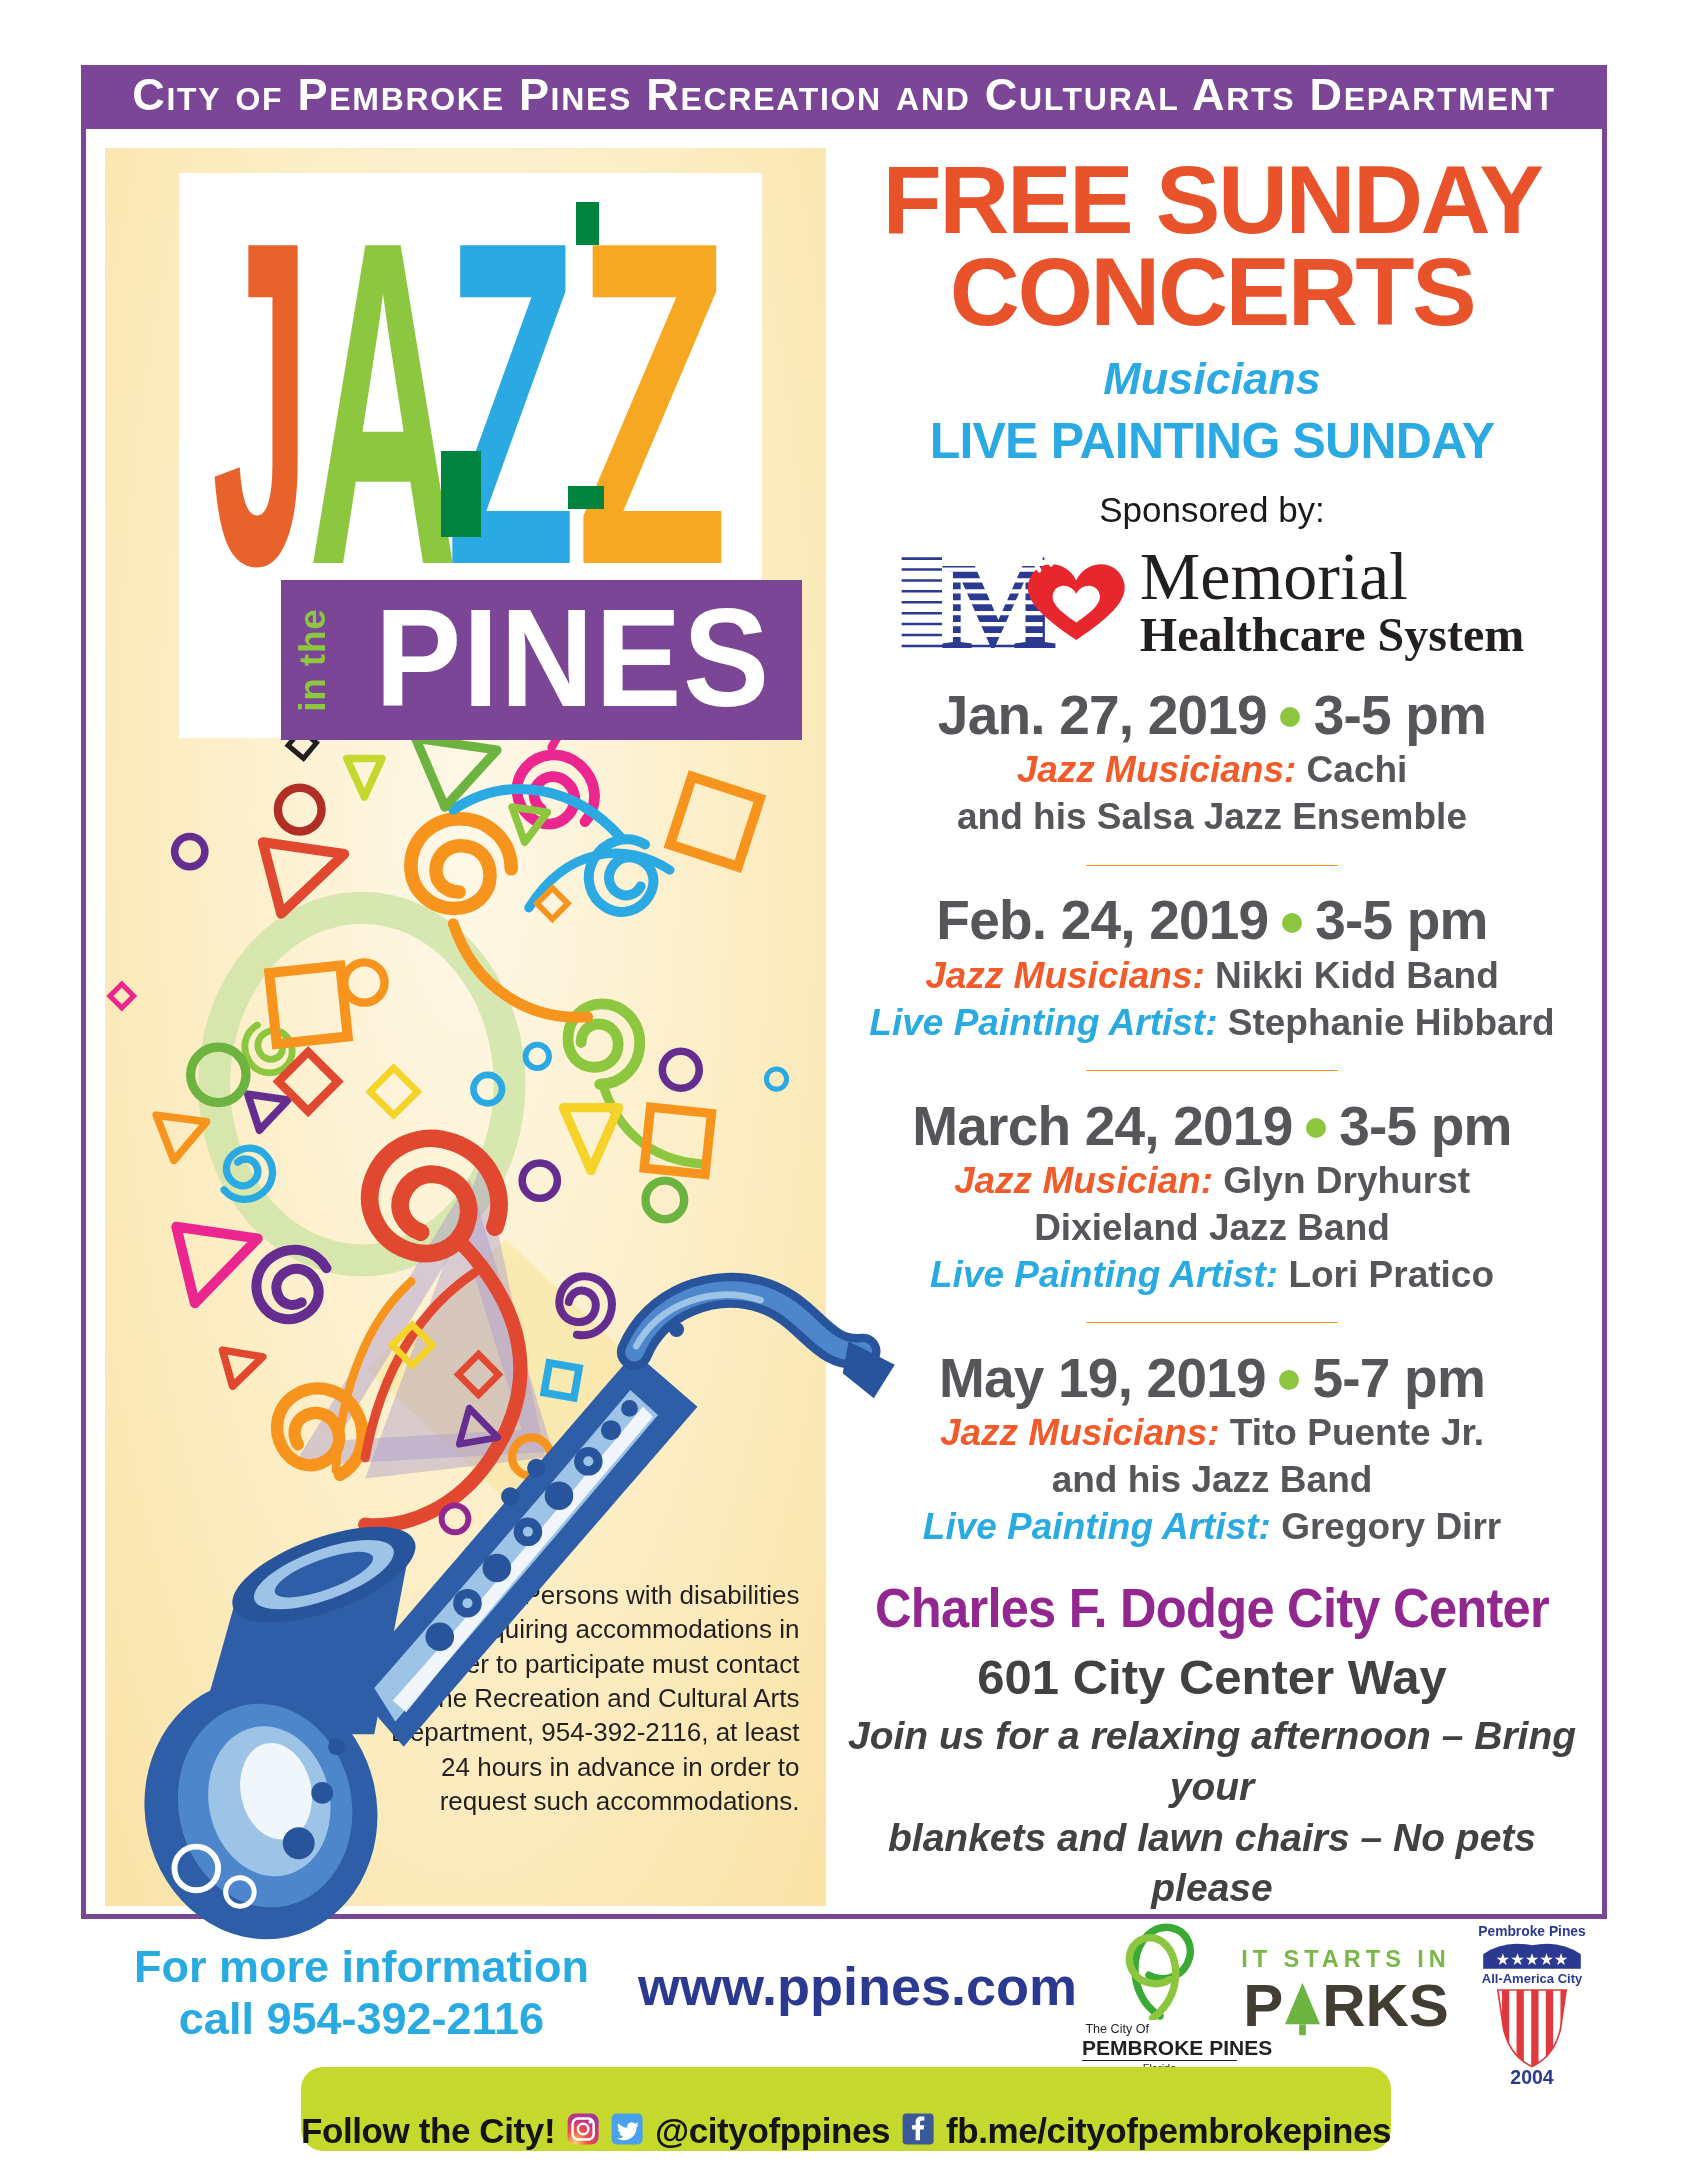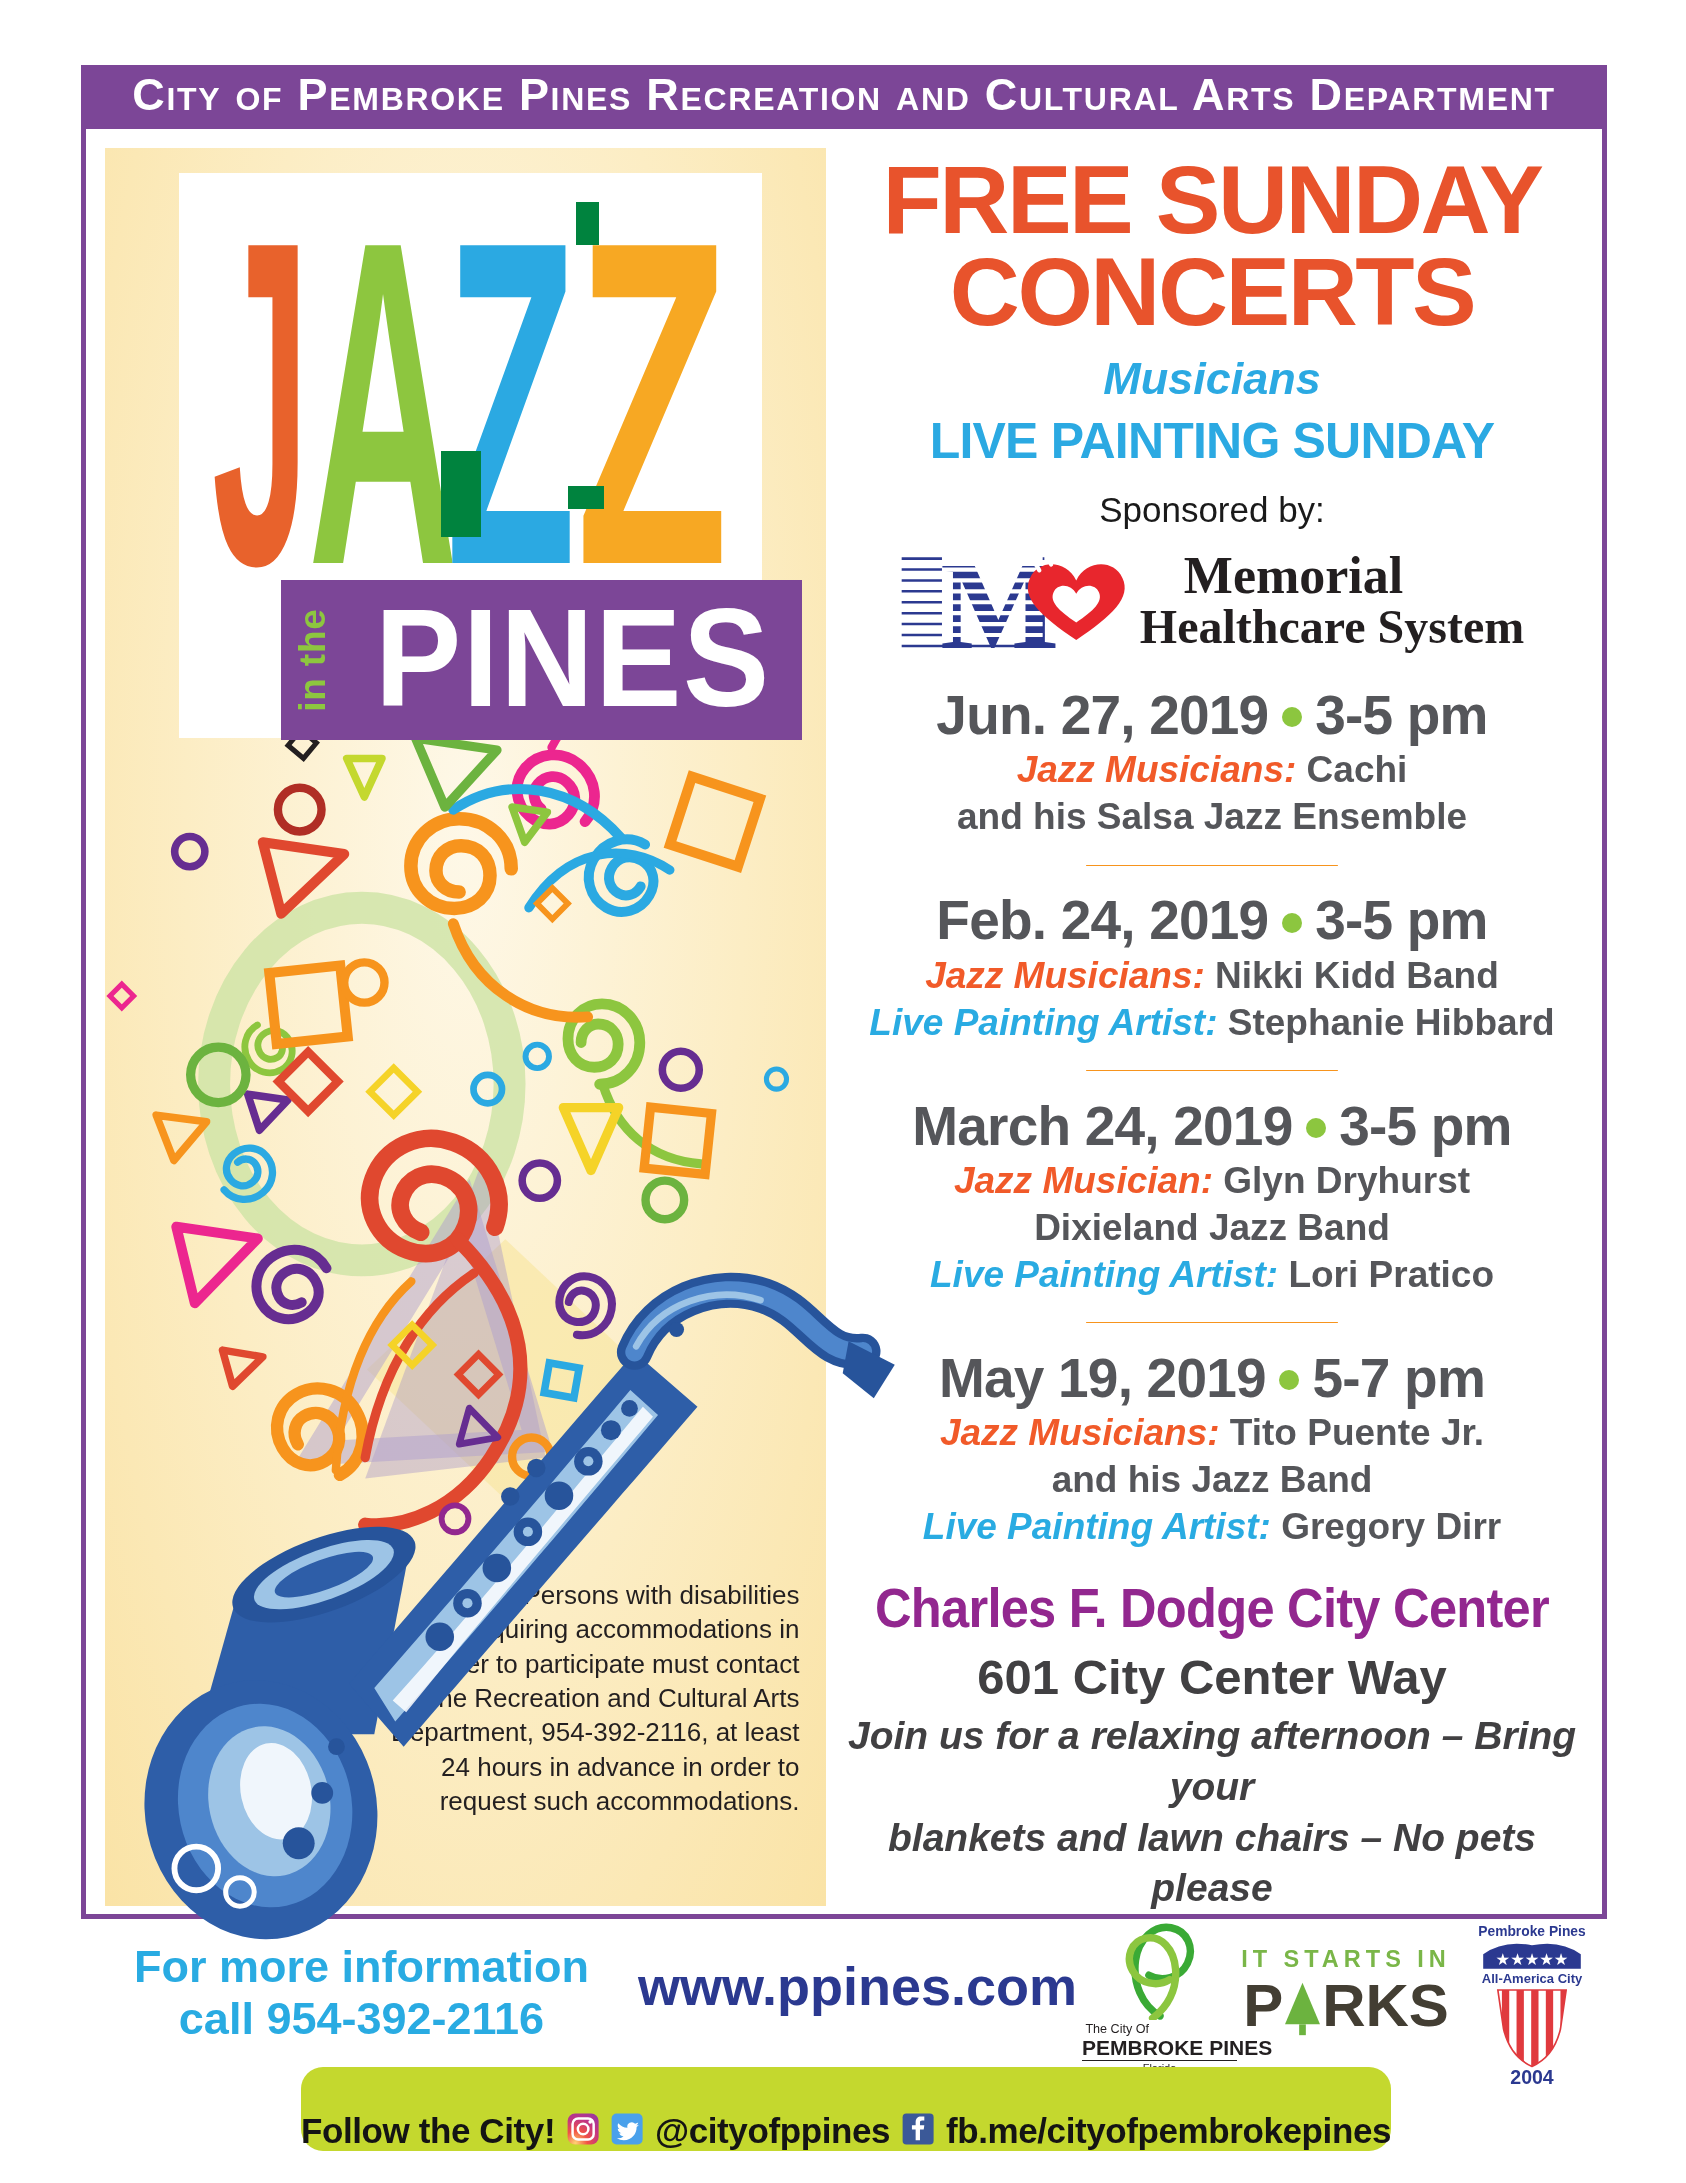--- a/index.html
+++ b/index.html
@@ -45,21 +45,21 @@
 
   
   .right-panel{position:absolute;left:746px;top:0;width:760px;height:1785px;
                display:flex;flex-direction:column;align-items:center;text-align:center;padding-top:25px;box-sizing:border-box;}
   .headline{color:#E8532C;font-weight:bold;font-size:97px;line-height:.95;letter-spacing:-2.5px;}
   .featuring{color:#2BA9E2;font-style:italic;font-weight:bold;font-size:45px;margin-top:15px;}
   .subtitle{color:#2BA9E2;font-weight:bold;font-size:50px;letter-spacing:-0.8px;margin-top:6.7px;}
   .sponsored{color:#1A1A1A;font-size:35px;margin-top:20px;}
   .memorial{display:flex;align-items:center;justify-content:center;margin-top:10px;}
   .mem-text{text-align:left;font-family:"Liberation Serif",serif;color:#231F20;margin-left:5px;}
-  .mem-name{font-weight:bold;font-size:52px;line-height:1;margin-left:44px;}
+  .mem-name{font-weight:normal;font-size:68px;line-height:1;}
   .mem-name2{font-weight:bold;font-size:48px;line-height:1.05;}
   .event{margin-top:22px;}
   .date-line{color:#55565A;font-weight:bold;font-size:55px;line-height:1.15;letter-spacing:-0.8px;white-space:nowrap;}
   .dot{display:inline-block;width:20px;height:20px;border-radius:50%;background:#8CC63F;margin:0 13.4px;vertical-align:6.7px;}
   .detail{color:#55565A;font-weight:bold;font-size:37px;line-height:1.27;}
   .detail:empty{display:none;}
   .mlabel{color:#F15A29;font-style:italic;}
   .alabel{color:#29ABE2;font-style:italic;}
   .divider{width:252px;height:6.7px;background:#F7941D;border-radius:2.5px;margin:23.5px auto 1.7px;}
   .venue{margin-top:25px;}
@@ -238,21 +238,21 @@
               <line x1="194" y1="25" x2="190" y2="10"></line>
           </g>
         </svg>
         <div class="mem-text">
           <div class="mem-name">Memorial</div>
           <div class="mem-name2">Healthcare System</div>
         </div>
       </div>
 
       <div class="event">
-        <div class="date-line"><span>Jun. 27, 2019</span><span class="dot"></span><span>3-5 pm</span></div>
+        <div class="date-line"><span>Jan. 27, 2019</span><span class="dot"></span><span>3-5 pm</span></div>
         <div class="detail"><span class="mlabel">Jazz Musicians:</span> <span>Cachi</span></div>
         <div class="detail">and his Salsa Jazz Ensemble</div>
       </div>
       <div class="divider"></div>
 
       <div class="event">
         <div class="date-line"><span>Feb. 24, 2019</span><span class="dot"></span><span>3-5 pm</span></div>
         <div class="detail"><span class="mlabel">Jazz Musicians:</span> <span>Nikki Kidd Band</span></div>
 
         <div class="detail"><span class="alabel">Live Painting Artist:</span> <span>Stephanie Hibbard</span></div>

